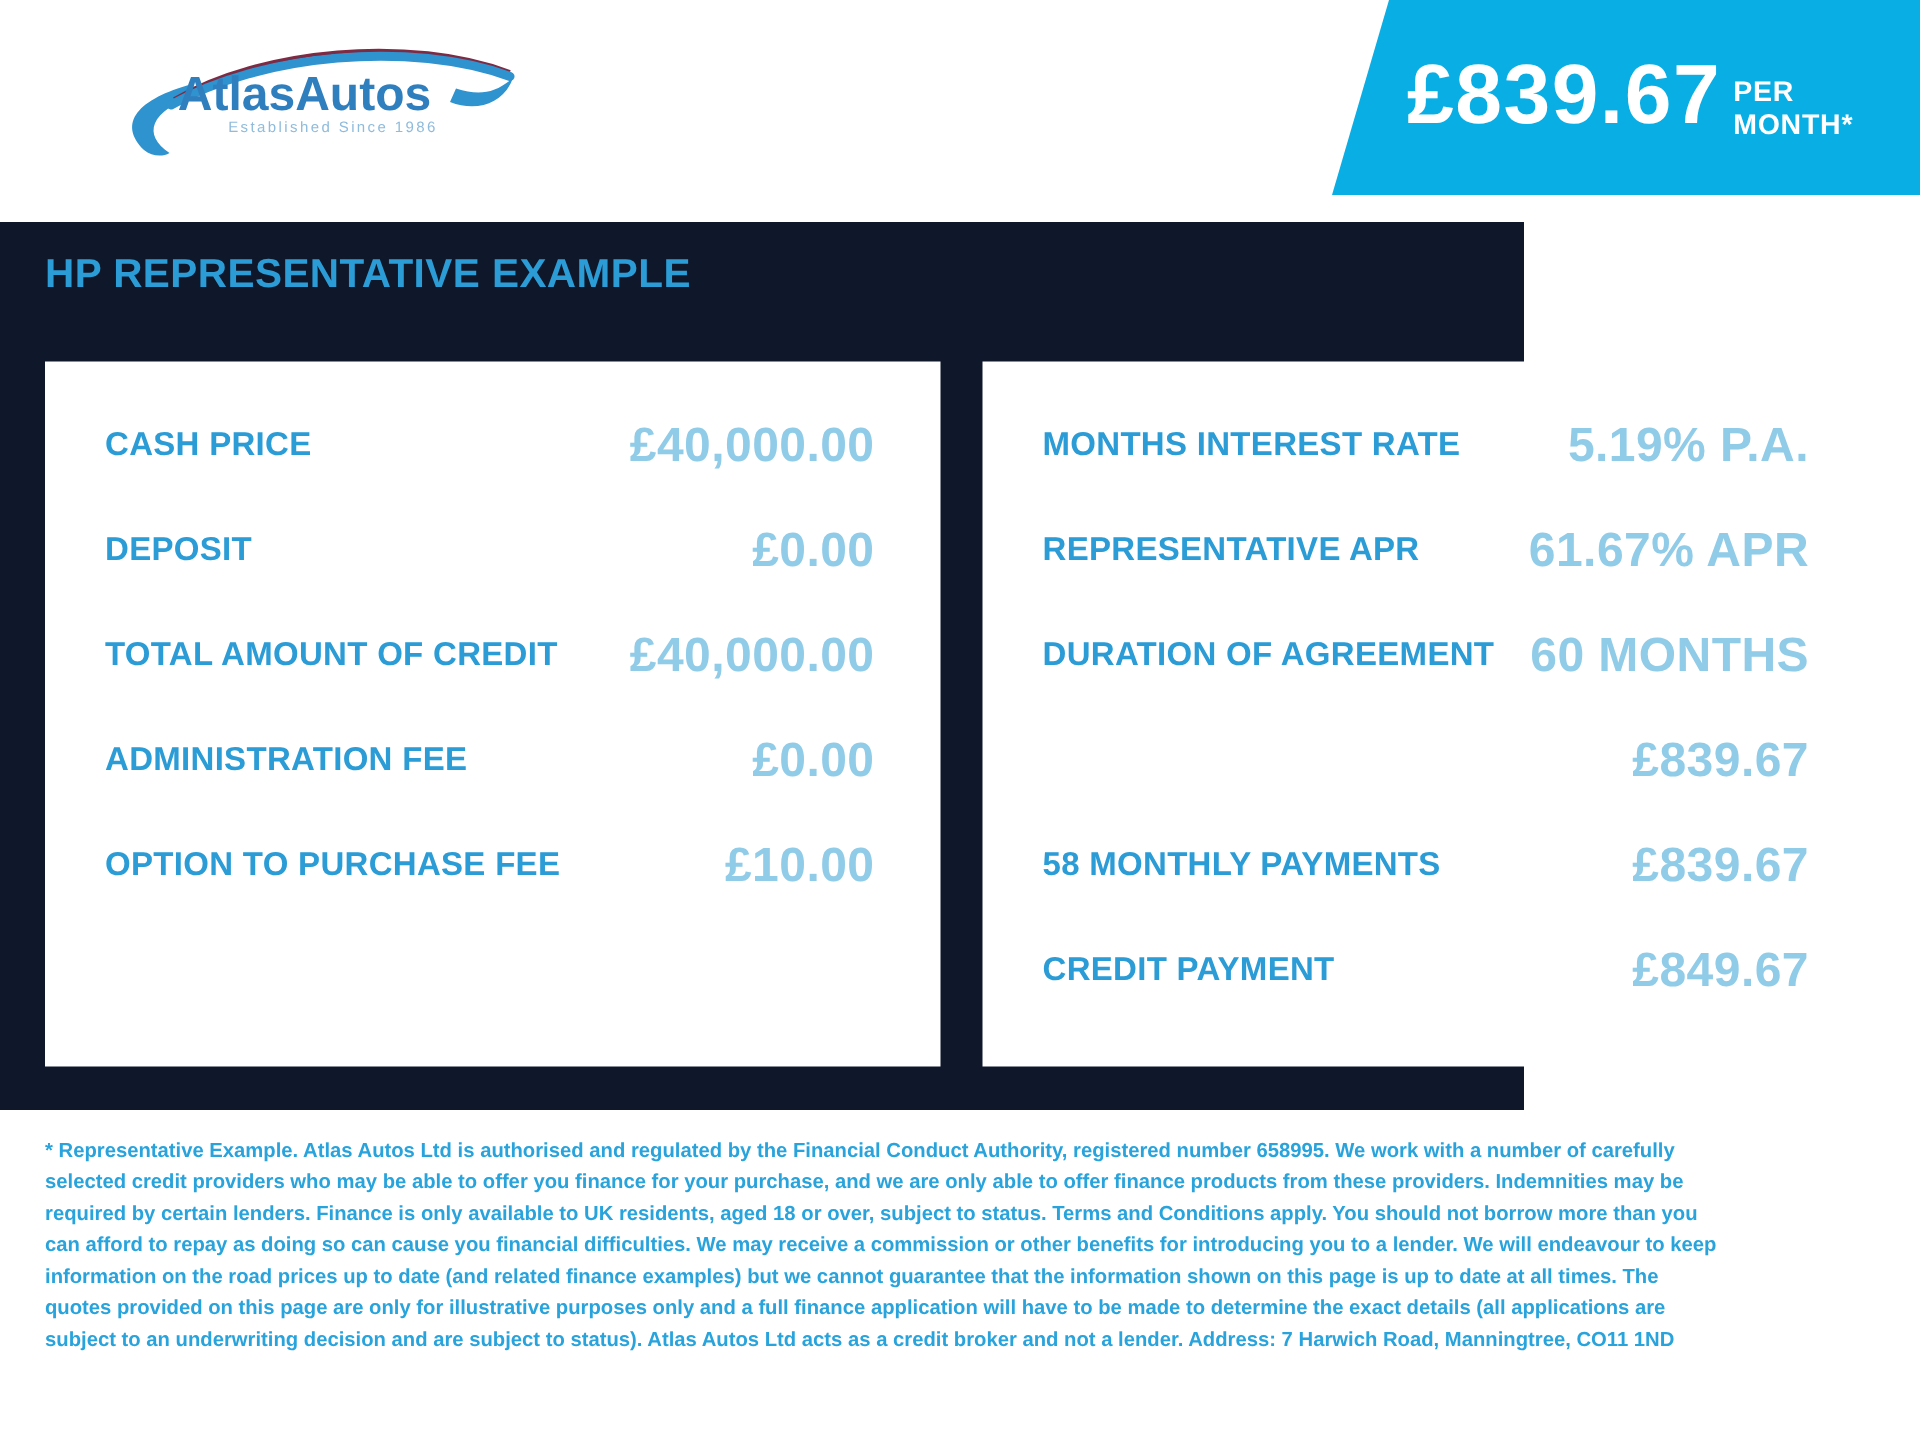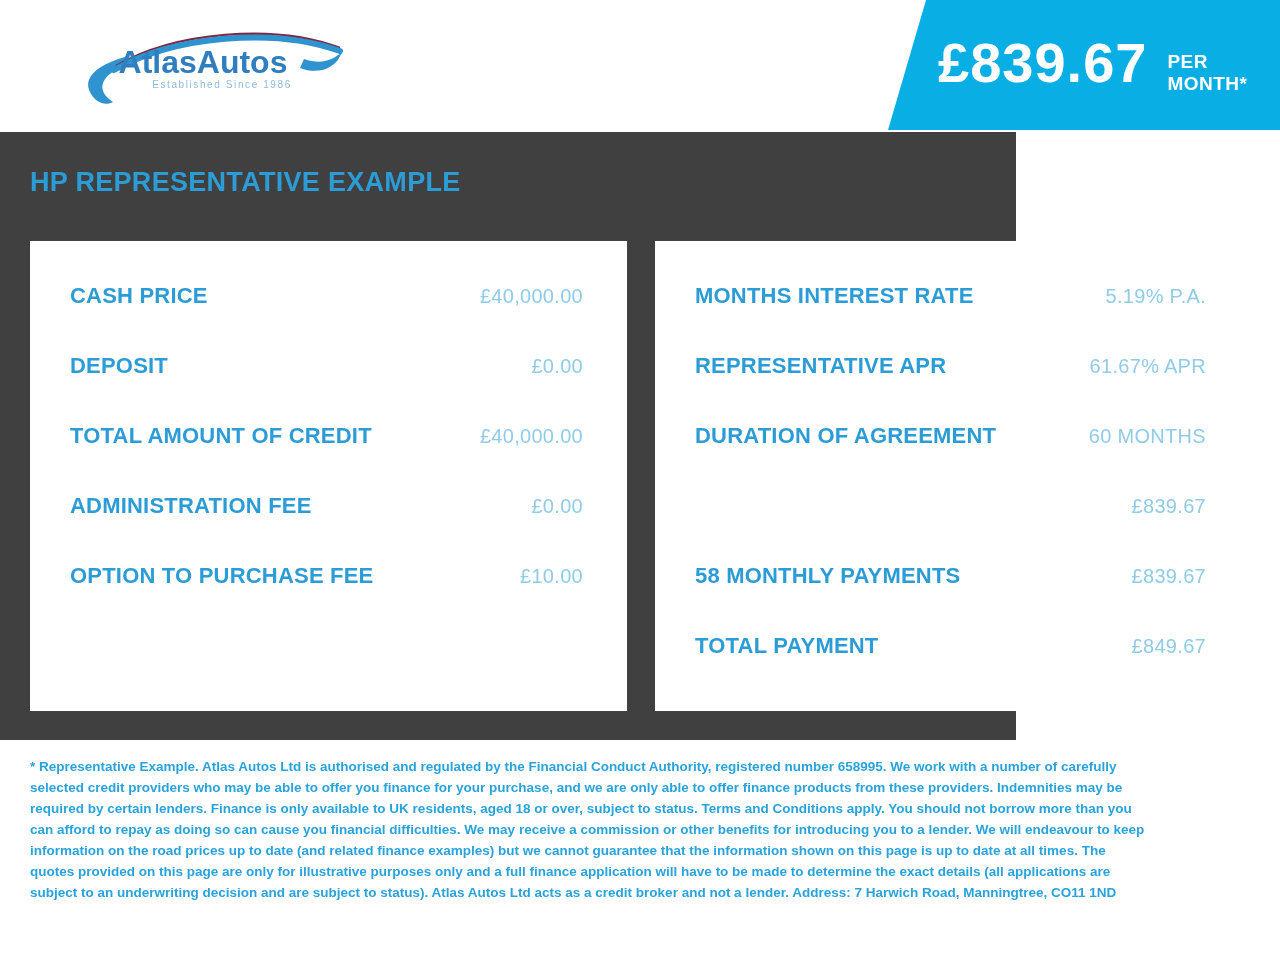--- a/index.html
+++ b/index.html
@@ -7,21 +7,21 @@
     width: 1280px; height: 960px;
     position: relative;
     overflow: hidden;
     background: #ffffff;
     font-family: "Liberation Sans", sans-serif;
   }
 
   
   .header {
     position: absolute; left: 0; top: 0;
-    width: 1280px; height: 132px;
+    width: 1280px; height: 148px;
     background: #ffffff;
     z-index: 2;
   }
   .logo-svg {
     position: absolute; left: 72px; top: 20px;
     width: 285px; height: 95px;
   }
   .price-banner {
     position: absolute; left: 0; top: 0;
     width: 1280px; height: 130px;
@@ -31,28 +31,28 @@
   .price-banner-inner {
     position: absolute; left: 938px; top: 0; height: 130px;
     display: flex; align-items: center;
   }
   .price-amount {
     font-size: 56px; font-weight: bold; color: #ffffff;
     letter-spacing: 1px; margin-top: -6px;
   }
   .price-period {
     font-size: 19px; font-weight: bold; color: #ffffff;
-    letter-spacing: 0.5px; margin-left: 20px; margin-top: 16px;
+    letter-spacing: 0.5px; margin-left: 8px; margin-top: 16px;
   }
 
   
   .main {
     position: absolute; left: 0; top: 130px;
     width: 1016px; height: 610px;
-    background: #404040;
+    background: #0f172a;
     border-top: 1px solid #efefef;
   }
   .page-title {
     position: absolute; left: 30px; top: 36px;
     font-size: 27px; font-weight: bold;
     color: #2B9CD6; letter-spacing: 0.3px;
   }
   .panel {
     position: absolute; top: 110px; height: 470px;
     background: #ffffff;
@@ -67,21 +67,21 @@
     display: flex; align-items: center;
     padding: 0 44px 0 40px;
   }
   .finance-label {
     font-size: 22px; font-weight: bold;
     color: #2B9CD6; letter-spacing: 0.2px;
     white-space: nowrap;
   }
   .finance-value {
     margin-left: auto;
-    font-size: 20px; font-weight: normal;
+    font-size: 32px; font-weight: bold;
     color: #90CBE8; letter-spacing: 0.3px;
     white-space: nowrap;
   }
 
   
   .footer {
     position: absolute; left: 0; top: 740px;
     width: 1280px; height: 220px;
     background: #ffffff;
   }
@@ -161,21 +161,21 @@
       <span class="finance-value">60 MONTHS</span>
     </div>
     <div class="finance-row">
       <span class="finance-value">£839.67</span>
     </div>
     <div class="finance-row">
       <span class="finance-label">58 MONTHLY PAYMENTS</span>
       <span class="finance-value">£839.67</span>
     </div>
     <div class="finance-row">
-      <span class="finance-label">TOTAL PAYMENT</span>
+      <span class="finance-label">CREDIT PAYMENT</span>
       <span class="finance-value">£849.67</span>
     </div>
   </div>
 </div>
 
 <div class="footer">
   <div class="disclaimer">* Representative Example. Atlas Autos Ltd is authorised and regulated by the Financial Conduct Authority, registered number 658995. We work with a number of carefully selected credit providers who may be able to offer you finance for your purchase, and we are only able to offer finance products from these providers. Indemnities may be required by certain lenders. Finance is only available to UK residents, aged 18 or over, subject to status. Terms and Conditions apply. You should not borrow more than you can afford to repay as doing so can cause you financial difficulties. We may receive a commission or other benefits for introducing you to a lender. We will endeavour to keep information on the road prices up to date (and related finance examples) but we cannot guarantee that the information shown on this page is up to date at all times. The quotes provided on this page are only for illustrative purposes only and a full finance application will have to be made to determine the exact details (all applications are subject to an underwriting decision and are subject to status). Atlas Autos Ltd acts as a credit broker and not a lender. Address: 7 Harwich Road, Manningtree, CO11 1ND</div>
 </div>
 
 </body></html>

